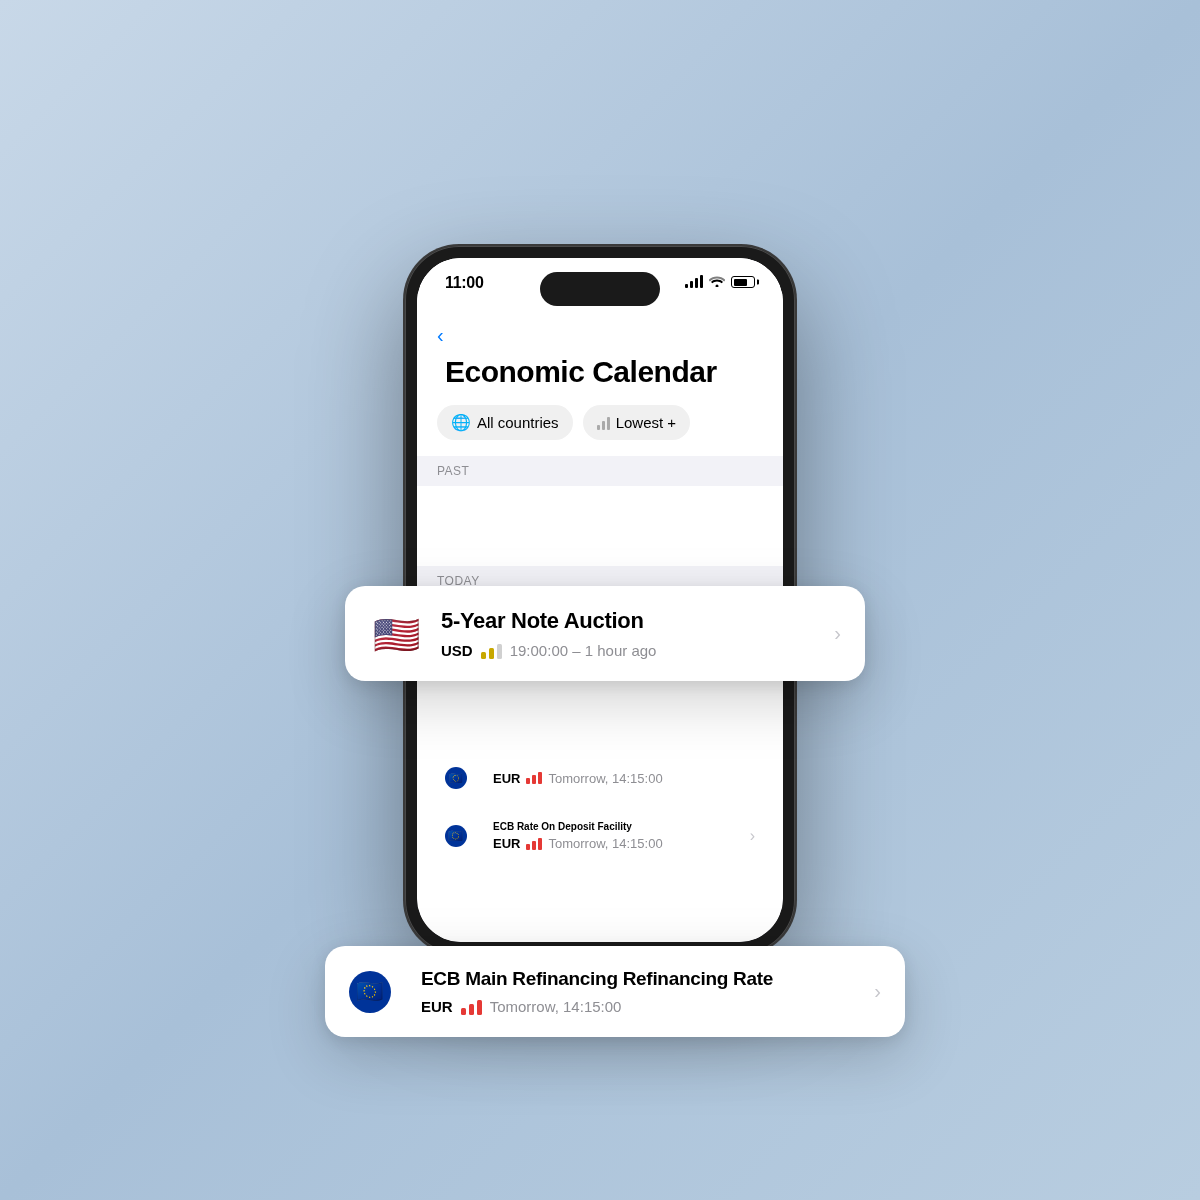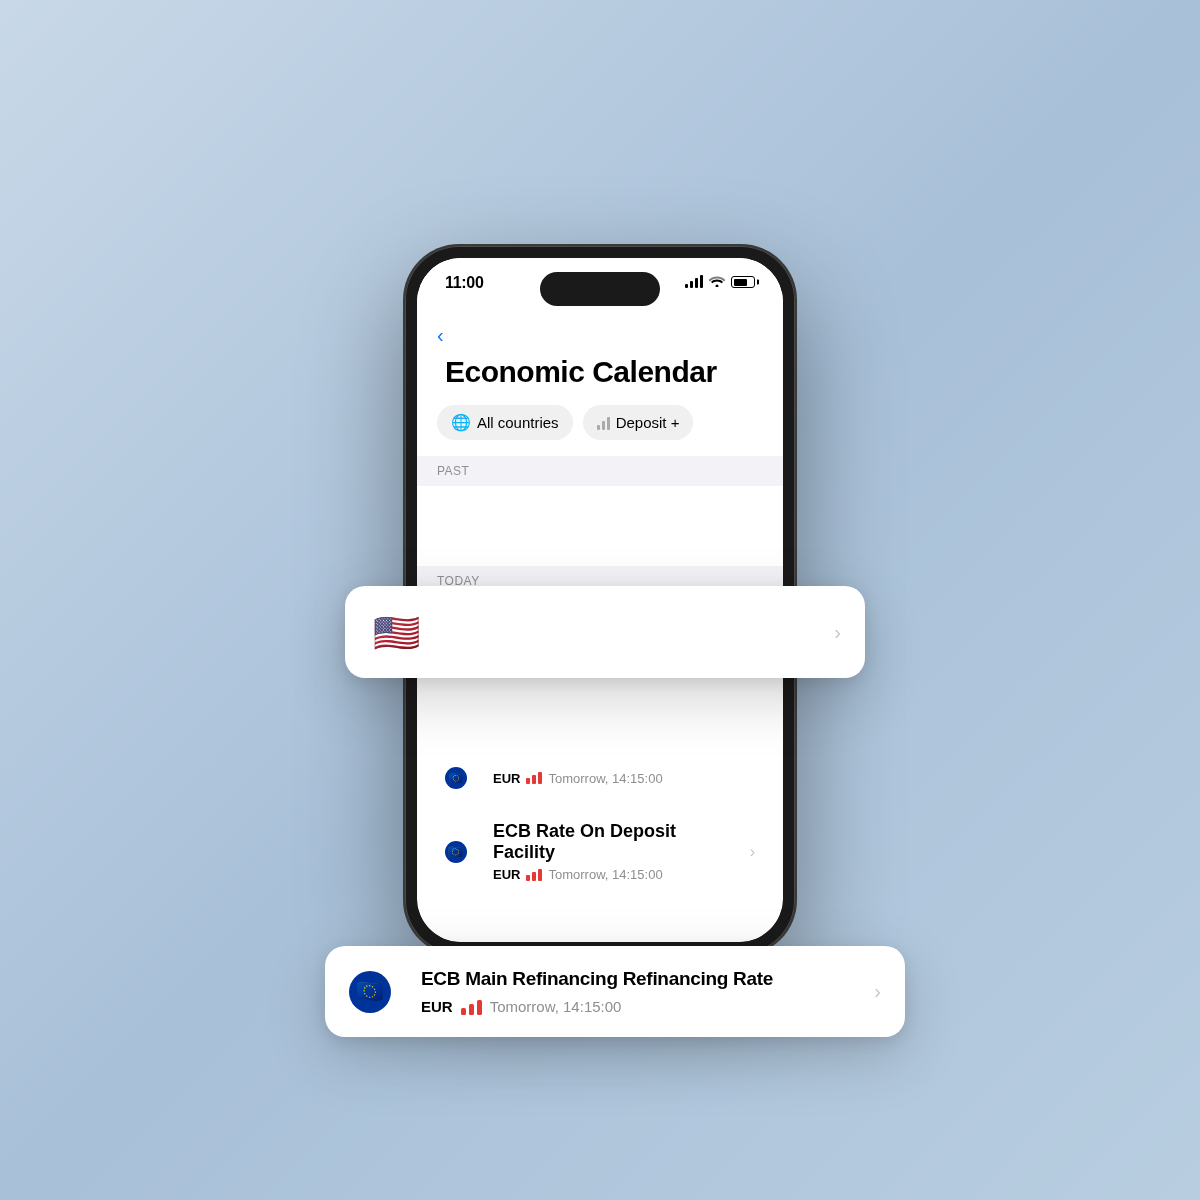--- a/index.html
+++ b/index.html
@@ -423,21 +423,21 @@
           <div class="filter-pill">
             <span style="font-size:16px;">🌐</span>
             <span>All countries</span>
           </div>
           <div class="filter-pill">
             <div class="bars-icon">
               <span style="height:5px;"></span>
               <span style="height:9px;"></span>
               <span style="height:13px;"></span>
             </div>
-            <span>Deposit +</span>
+            <span>Lowest +</span>
           </div>
         </div>
 
         <div class="section-label">PAST</div>
 
         <div style="height: 80px;"></div>
 
         <div class="section-label">TODAY</div>
 
         <div class="calendar-item">
@@ -477,41 +477,53 @@
               <span class="item-time">Tomorrow, 14:15:00</span>
             </div>
           </div>
         </div>
 
         <div class="calendar-item">
           <div class="item-flag">
             <div class="eur-flag-sm">🇪🇺</div>
           </div>
           <div class="item-info">
-            <div class="item-title" style="font-size:18px;">ECB Rate On Deposit Facility</div>
+            <div class="item-title" style="font-size:10px;">ECB Rate On Deposit Facility</div>
             <div class="item-meta">
               <span class="currency-label">EUR</span>
               <div class="impact-bars">
                 <div class="impact-bar filled-red" style="height:6px;"></div>
                 <div class="impact-bar filled-red" style="height:9px;"></div>
                 <div class="impact-bar filled-red" style="height:12px;"></div>
               </div>
               <span class="item-time">Tomorrow, 14:15:00</span>
             </div>
           </div>
           <span class="chevron">›</span>
         </div>
 
       </div>
     </div>
   </div>
 
   <div class="floating-card floating-card-1">
     <div class="card-flag">
       <span class="us-flag-img">🇺🇸</span>
+    </div>
+    <div class="card-info">
+      <div class="card-title">5-Year Note Auction</div>
+      <div class="card-meta">
+        <span class="card-currency">USD</span>
+        <div class="card-impact-bars">
+          <div class="card-impact-bar" style="height:7px; background:#c8a800;"></div>
+          <div class="card-impact-bar" style="height:11px; background:#c8a800;"></div>
+          <div class="card-impact-bar" style="height:15px; background:#d0d0d0;"></div>
+        </div>
+        <span class="card-time">19:00:00 – 1 hour ago</span>
+      </div>
     </div>
     <span class="card-chevron">›</span>
   </div>
 
   <div class="floating-card floating-card-2">
     <div class="card-flag">
       <div class="eur-flag">🇪🇺</div>
     </div>
     <div class="card-info">
       <div class="card-title" style="font-size:19px;">ECB Main Refinancing Refinancing Rate</div>

